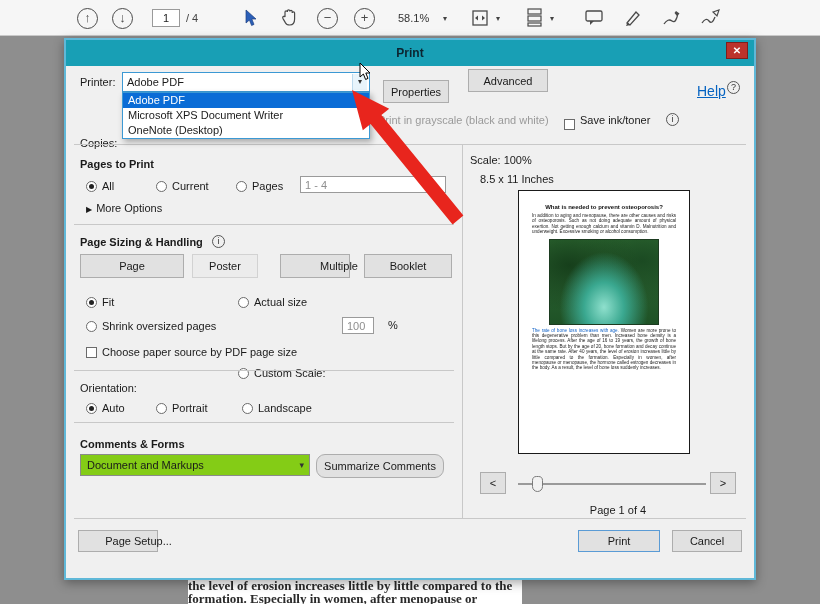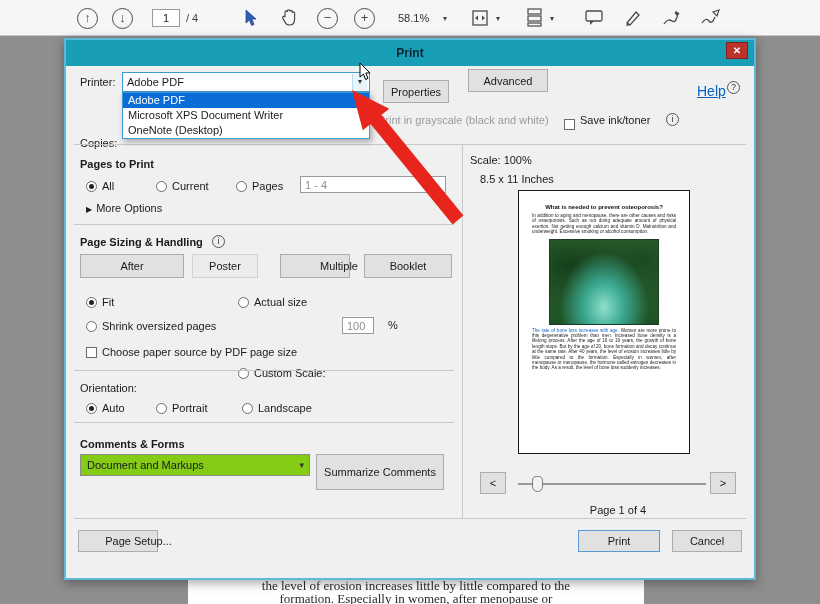--- a/index.html
+++ b/index.html
@@ -55,22 +55,22 @@
         radial-gradient(ellipse at 50% 80%, #8fe0cd 0%, #3aa890 26%, rgba(0,0,0,0) 58%),
         radial-gradient(ellipse at 18% 30%, #163f1b 0%, rgba(0,0,0,0) 55%),
         radial-gradient(ellipse at 85% 25%, #1b4a22 0%, rgba(0,0,0,0) 50%),
         linear-gradient(180deg, #2f6b33 0%, #2a6030 45%, #1e5226 100%); }
   .blue-lead { color:#1464c8; }
   
   .slider-track { height:2px; background:#9a9a9a; }
   .slider-thumb { width:11px; height:16px; background:#f2f2f2; border:1px solid #7a7a7a;
       border-radius:5px 5px 6px 6px; }
   
-  #docstrip { left:188px; top:580px; width:456px; height:24px; background:#fff; z-index:5;
-      font-family:"Liberation Serif", serif; color:#2a2a2a; text-align:center; overflow:hidden; }
+  #docstrip { left:188px; top:580px; width:334px; height:24px; background:#fff; z-index:5;
+      font-family:"Liberation Serif", serif; color:#2a2a2a; text-align:left; overflow:hidden;font-weight:bold; }
   #docstrip div { font-size:13px; line-height:12.5px; white-space:nowrap; }
   svg { display:block; }
 </style>
 </head>
 <body>
 
 <div id="toolbar" class="abs">
   <span class="abs tb-circle" style="left:77px; top:8px;">↑</span>
   <span class="abs tb-circle" style="left:112px; top:8px;">↓</span>
   <input class="abs ti" style="left: 152px; top: 9px; width: 28px; height: 18px; color: rgb(34, 34, 34); text-align: center;" value="1">
@@ -175,21 +175,21 @@
   <span class="abs lbl" style="left:20px; top:136px;"><span class="radio sel"></span><span>All</span></span>
   <span class="abs lbl" style="left:90px; top:136px;"><span class="radio"></span><span>Current</span></span>
   <span class="abs lbl" style="left:170px; top:136px;"><span class="radio"></span><span>Pages</span></span>
   <input class="abs ti" style="left: 234px; top: 136px; width: 146px; height: 17px;" value="1 - 4">
   <span class="abs lbl" style="left:20px; top:158px;"><span style="font-size:8px; margin-right:4px;">▶</span><span>More Options</span></span>
 
   <div class="abs hr" style="left:8px; top:184px; width:380px;"></div>
 
   <span class="abs lbl bold" style="left:14px; top:192px;">Page Sizing &amp; Handling</span>
   <span class="abs circle-i" style="left:146px; top:195px;">i</span>
-  <div class="abs btn" style="left:14px; top:214px; width:104px; height:24px;">After</div>
+  <div class="abs btn" style="left:14px; top:214px; width:104px; height:24px;">Page</div>
   <div class="abs btn btn-flat" style="left:126px; top:214px; width:66px; height:24px;">Poster</div>
   <div class="abs btn" style="left:214px; top:214px; width:70px; height:24px;padding-left:48px;">Multiple</div>
   <div class="abs btn" style="left:298px; top:214px; width:88px; height:24px;">Booklet</div>
 
   <span class="abs lbl" style="left:20px; top:252px;"><span class="radio sel"></span><span>Fit</span></span>
   <span class="abs lbl" style="left:172px; top:252px;"><span class="radio"></span><span>Actual size</span></span>
   <span class="abs lbl" style="left:20px; top:276px;"><span class="radio"></span><span>Shrink oversized pages</span></span>
   <span class="abs lbl" style="left:172px; top:276px;margin-top:47px;"><span class="radio"></span><span>Custom Scale:</span></span>
   <input class="abs ti" style="left: 276px; top: 277px; width: 32px; height: 17px;" value="100">
   <span class="abs lbl" style="left:322px; top:275px;">%</span>
@@ -202,21 +202,21 @@
   <span class="abs lbl" style="left:90px; top:358px;"><span class="radio"></span><span>Portrait</span></span>
   <span class="abs lbl" style="left:176px; top:358px;"><span class="radio"></span><span>Landscape</span></span>
 
   <div class="abs hr" style="left:8px; top:382px; width:380px;"></div>
 
   <span class="abs lbl bold" style="left:14px; top:394px;">Comments &amp; Forms</span>
   <div class="abs select" style="left:14px; top:414px; width:230px; height:22px;">
     <span>Document and Markups</span>
     <span class="caret">▾</span>
   </div>
-  <div class="abs btn" style="left:250px; top:414px; width:128px; height:36px;">Summarize Comments</div>
+  <div class="abs btn" style="left:250px; top:414px; width:128px; height:24px;border-radius:9px;">Summarize Comments</div>
 
   <span class="abs lbl" style="left:404px; top:110px;">Scale: 100%</span>
   <span class="abs lbl" style="left:414px; top:129px;">8.5 x 11 Inches</span>
 
   <div id="previewpage" class="abs" style="left:452px; top:150px; width:172px; height:264px;">
     <div class="ptitle">What is needed to prevent osteoporosis?</div>
     <div class="ppara">In addition to aging and menopause, there are other causes and risks of osteoporosis. Such as not doing adequate amount of physical exertion. Not getting enough calcium and vitamin D. Malnutrition and underweight. Excessive smoking or alcohol consumption.</div>
     <div class="pimg"></div>
     <div class="ppara"><span class="blue-lead">The rate of bone loss increases with age.</span><span> Women are more prone to this degenerative problem than men. Increased bone density is a lifelong process. After the age of 16 to 19 years, the growth of bone length stops. But by the age of 20, bone formation and decay continue at the same rate. After 40 years, the level of erosion increases little by little compared to the formation. Especially in women, after menopause or menopause, the hormone called estrogen decreases in the body. As a result, the level of bone loss suddenly increases.</span></div>
   </div>

